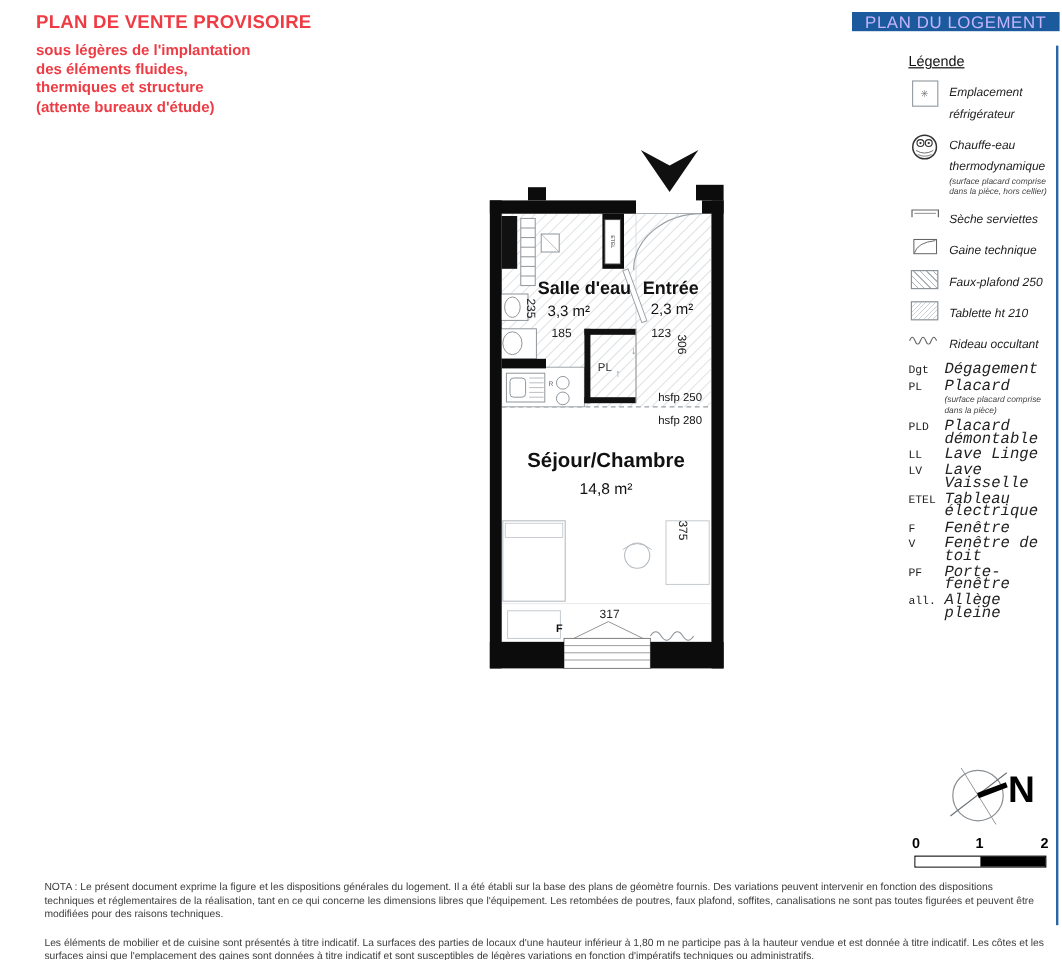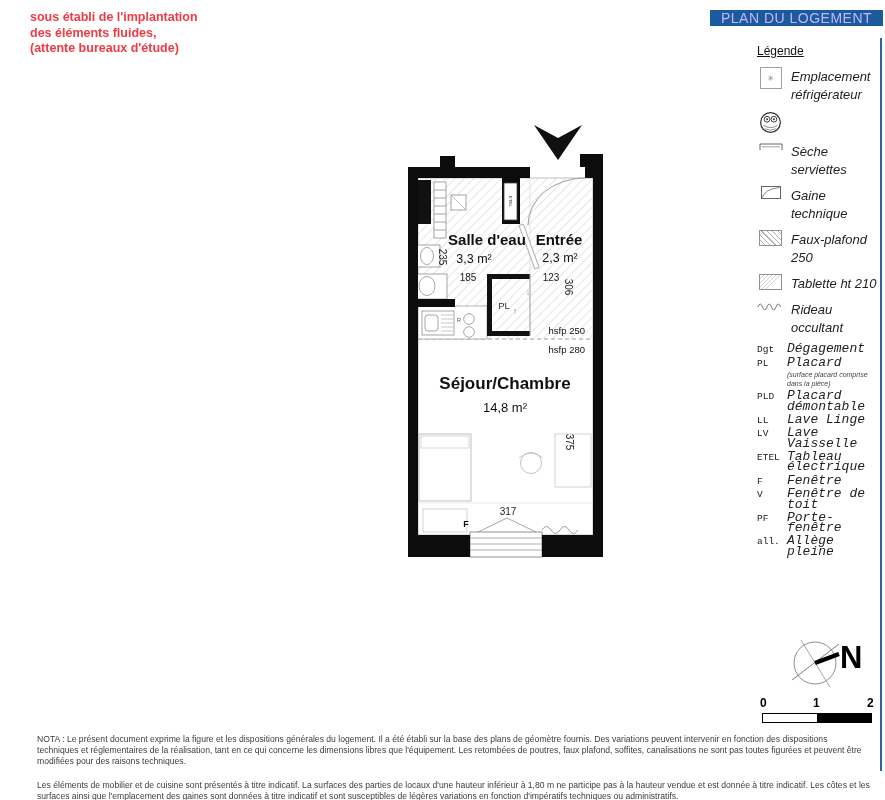--- a/index.html
+++ b/index.html
@@ -17,21 +17,21 @@
     color:#c4b5fd;display:flex;align-items:center;justify-content:center;
     font-size:14px;letter-spacing:.5px;
   }
   .right-rule{position:absolute;left:880px;top:38px;width:2px;height:733px;background:#2a66a5;}
   
   .legend{position:absolute;left:757px;top:44px;width:124px;}
   .legend-title{font-weight:normal;font-size:12px;text-decoration:underline;margin:0 0 9px 0;color:#111;}
   .lg-row{display:flex;gap:7px;margin-bottom:8px;align-items:flex-start;}
   .lg-icon{width:27px;flex:0 0 27px;display:flex;justify-content:center;margin-top:0;}
   .lg-text{flex:1;}
-  .lg-label{font-size:13px;font-style:italic;color:#222;line-height:11.5px;}
+  .lg-label{font-size:10px;font-style:italic;color:#222;line-height:11.5px;}
   .lg-note{font-size:7px;font-style:italic;color:#444;line-height:8.5px;margin-top:1px;}
   .icon-fridge{width:20px;height:20px;border:1px solid #9aa0a5;display:flex;align-items:center;justify-content:center;font-size:8px;color:#777;}
   .icon-fridge::before{content:"✳";}
   .swatch{width:21px;height:14px;border:1px solid #8b9196;}
   .swatch.hatch{background:repeating-linear-gradient(45deg,#fff 0 3px,#aab3b8 3px 3.8px);}
   .swatch.dots{background:repeating-linear-gradient(-45deg,#fff 0 2.2px,#ccd3d8 2.2px 2.8px);}
   .abbr-list{margin-top:7px;}
   .ab-row{display:flex;margin-bottom:2.6px;font-family:Liberation Mono, monospace;}
   .ab-key{width:30px;flex:0 0 30px;font-size:9.5px;color:#222;}
   .ab-val{flex:1;font-size:13px;font-style:italic;color:#222;line-height:10.5px;}
@@ -49,22 +49,24 @@
   .scalebar .seg-b{flex:1;background:#000;}
   
   .nota{position:absolute;left:25px;top:722px;width:857px;font-size:8.6px;line-height:11.2px;color:#3c3c3c;}
   .nota p{margin:12px;}
   svg text{font-family:"Liberation Sans",sans-serif;}
 </style>
 </head>
 <body>
 
 <div class="title-block">
-  <p class="sub">sous établi de l'implantation</p>
+  <p class="main">PLAN DE VENTE PROVISOIRE</p>
+  <p class="sub">sous légères de l'implantation</p>
   <p class="sub">des éléments fluides,</p>
+  <p class="sub">thermiques et structure</p>
   <p class="sub">(attente bureaux d'étude)</p>
 </div>
 
 <div class="header-bar">
   <span>PLAN DU LOGEMENT</span>
 </div>
 <div class="right-rule"></div>
 
 <div class="legend">
   <p class="legend-title">Légende</p>
@@ -80,20 +82,24 @@
     <span class="lg-icon">
       <svg width="23" height="23" viewBox="0 0 24 24">
         <circle cx="12" cy="12" r="10.3" fill="none" stroke="#333" stroke-width="1.3"></circle>
         <circle cx="8.4" cy="8.6" r="3" fill="none" stroke="#333" stroke-width="1"></circle>
         <circle cx="15.6" cy="8.6" r="3" fill="none" stroke="#333" stroke-width="1"></circle>
         <circle cx="8.4" cy="8.6" r="1" fill="#333"></circle>
         <circle cx="15.6" cy="8.6" r="1" fill="#333"></circle>
         <path d="M4.5 15 Q12 19.5 19.5 15" fill="none" stroke="#666" stroke-width=".8"></path>
         <path d="M6 18.5 Q12 21.5 18 18.5" fill="none" stroke="#666" stroke-width=".7"></path>
       </svg>
+    </span>
+    <span class="lg-text">
+      <span class="lg-label">Chauffe-eau thermodynamique</span>
+      <div class="lg-note">(surface placard comprise dans la pièce, hors cellier)</div>
     </span>
   </div>
 
   <div class="lg-row">
     <span class="lg-icon">
       <svg width="24" height="9" viewBox="0 0 24 9">
         <path d="M1 8 V2 H23 V8" fill="none" stroke="#666" stroke-width="1"></path>
         <line x1="3" y1="4.8" x2="21" y2="4.8" stroke="#666" stroke-width=".6"></line>
       </svg>
     </span>

